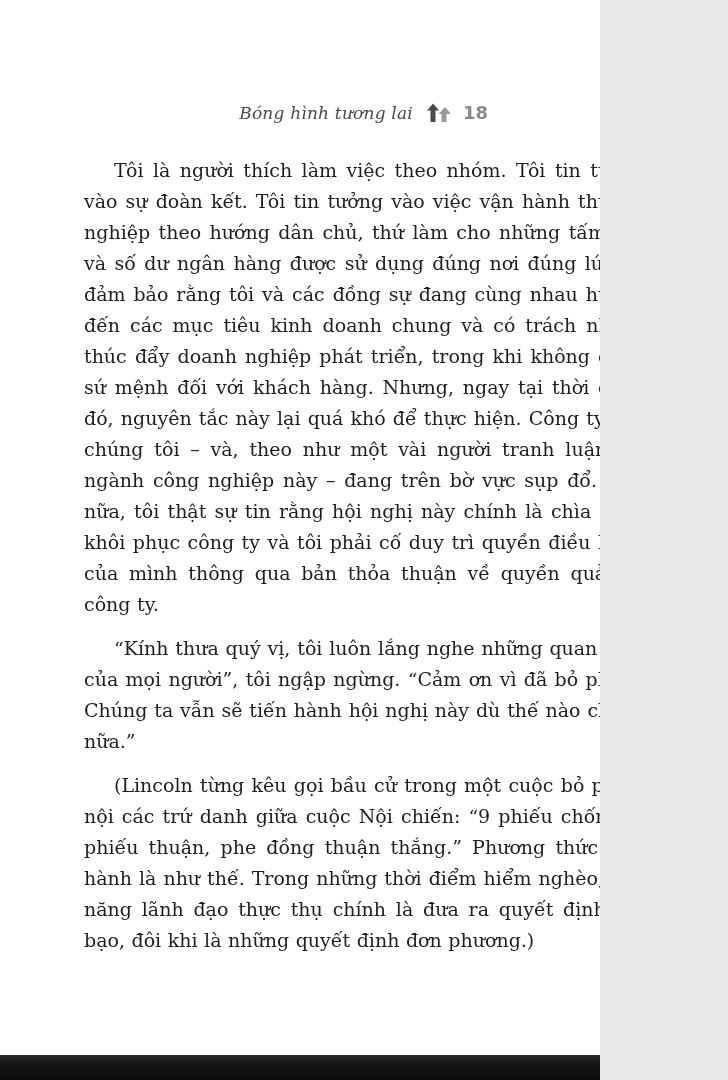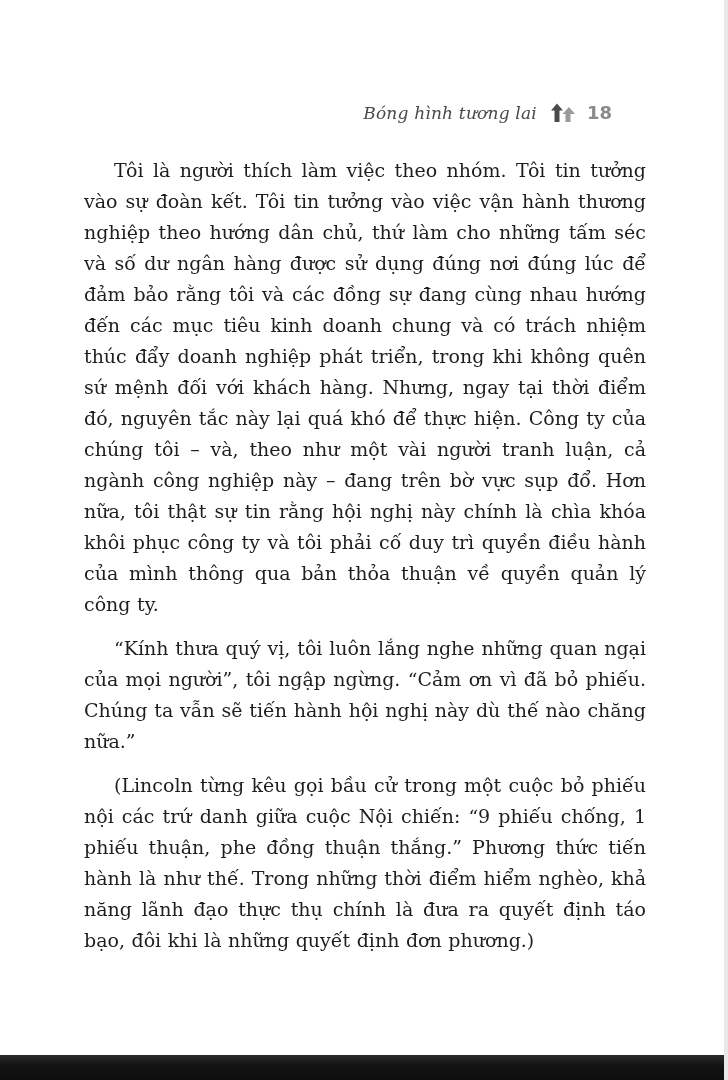--- a/index.html
+++ b/index.html
@@ -7,21 +7,21 @@
   body {
     font-family: "DejaVu Serif", "Liberation Serif", serif;
     width: 728px;
     height: 1080px;
     margin: 0 auto;
     position: relative;
   }
   .page {
     position: absolute;
     top: 0; left: 0;
-    width: 724px;
+    width: 600px;
     height: 1080px;
     background: #ffffff;
     overflow: hidden;
   }
   .page-header {
     position: absolute;
     top: 102px;
     right: 112px;
     display: flex;
     align-items: center;

